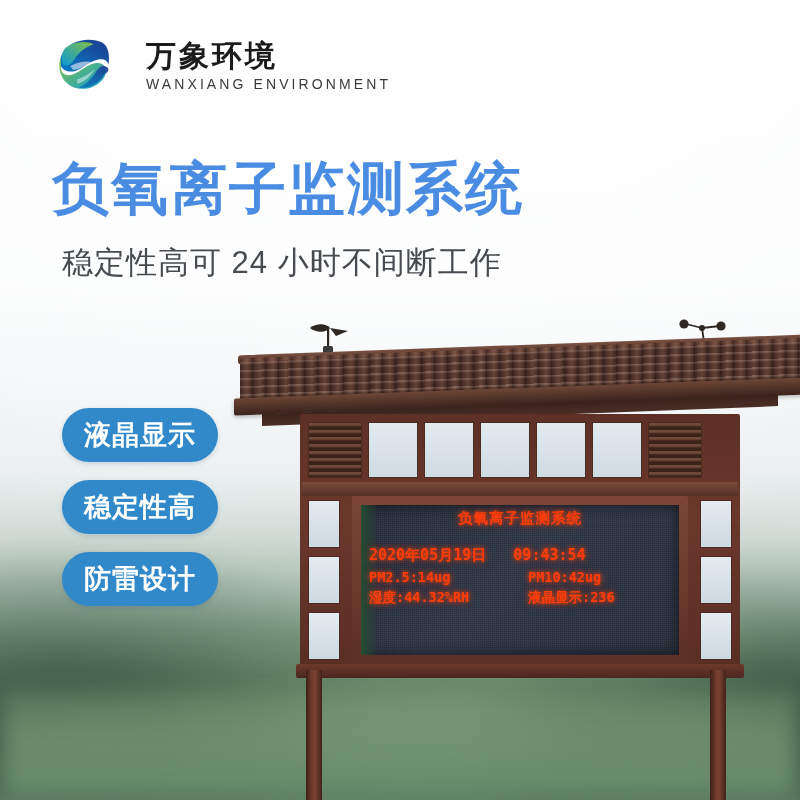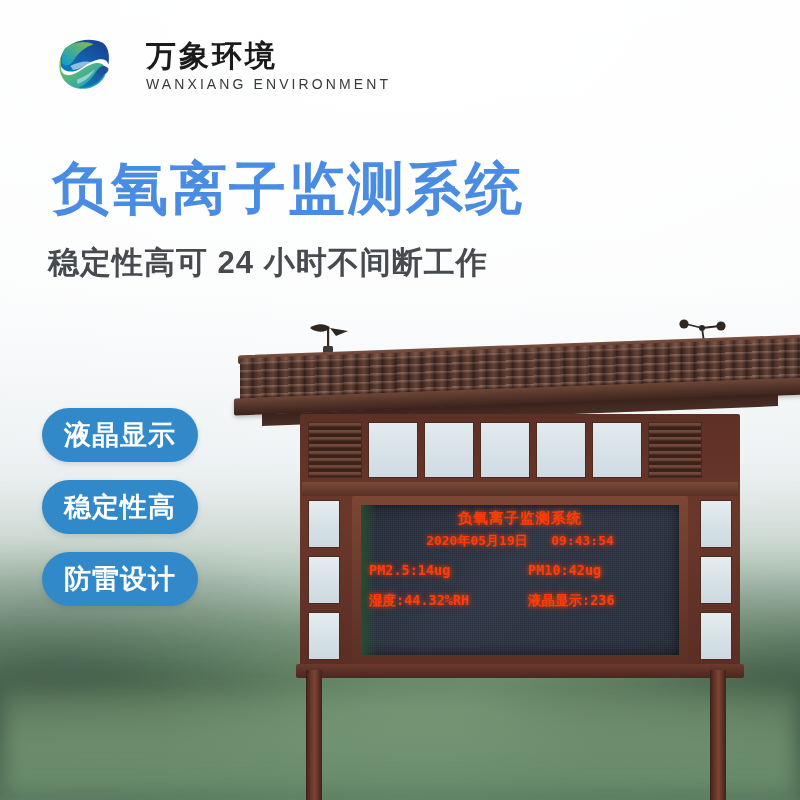--- a/index.html
+++ b/index.html
@@ -54,27 +54,27 @@
   .logo-cn{font-size:30px;font-weight:bold;color:#1b1b1b;letter-spacing:3px;line-height:1.05;}
   .logo-en{font-size:14px;color:#3a3a3a;letter-spacing:3.1px;margin-top:4px;}
 
   
   .headline{
     position:absolute;left:52px;top:160px;
     font-size:57px;font-weight:bold;color:#4a8ce2;
     letter-spacing:2px;line-height:1;white-space:nowrap;
   }
   .subhead{
-    position:absolute;left:48px;top:242px;
-    font-size:31px;font-weight:bold;color:#474b50;
+    position:absolute;left:62px;top:242px;
+    font-size:31px;font-weight:normal;color:#474b50;
     letter-spacing:1px;white-space:nowrap;
   }
 
   
-  .badges{position:absolute;left:42px;top:408px;display:flex;flex-direction:column;gap:18px;}
+  .badges{position:absolute;left:62px;top:408px;display:flex;flex-direction:column;gap:18px;}
   .badge{
     background:#3189c9;color:#fff;border-radius:28px;
     padding:9px 22px;font-size:27px;font-weight:bold;letter-spacing:1px;
     box-shadow:0 2px 5px rgba(40,80,120,.18);
     width:max-content;
   }
 
   
   .station{position:absolute;left:240px;top:318px;width:560px;height:482px;}
 
@@ -169,22 +169,22 @@
     background:linear-gradient(90deg, rgba(40,86,50,.85), rgba(40,86,50,0));
   }
   .led-text{
     position:absolute;left:0;top:0;width:100%;height:100%;
     font-family:"DejaVu Sans Mono","Liberation Mono",monospace;
     color:#ff3c0a;
     text-shadow:0 0 4px rgba(255,70,10,.85),0 0 9px rgba(255,50,0,.5);
     padding:5px 8px 0 8px;box-sizing:border-box;
   }
   .led-title{text-align:center;font-size:14.5px;font-weight:bold;letter-spacing:1px;line-height:1.15;}
-  .led-date{text-align:center;font-size:13px;font-weight:bold;letter-spacing:0px;line-height:1.3;margin-top:6px;}
-  .led-grid{display:grid;grid-template-columns:1fr 1fr;row-gap:12px;margin-top:11px;}
+  .led-date{text-align:left;font-size:15px;font-weight:bold;letter-spacing:0px;line-height:1.3;margin-top:19px;}
+  .led-grid{display:grid;grid-template-columns:1fr 1fr;row-gap:2px;margin-top:3px;}
   .led-cell{font-size:13.5px;font-weight:bold;white-space:nowrap;line-height:1.35;}
   .led-cell.r{padding-left:8px;}
 
   .cab-bottom{
     position:absolute;left:-4px;top:250px;width:448px;height:14px;
     background:linear-gradient(180deg,#6d3a2c 0%,#4a2720 100%);border-radius:2px;
   }
 
   
   .leg{

